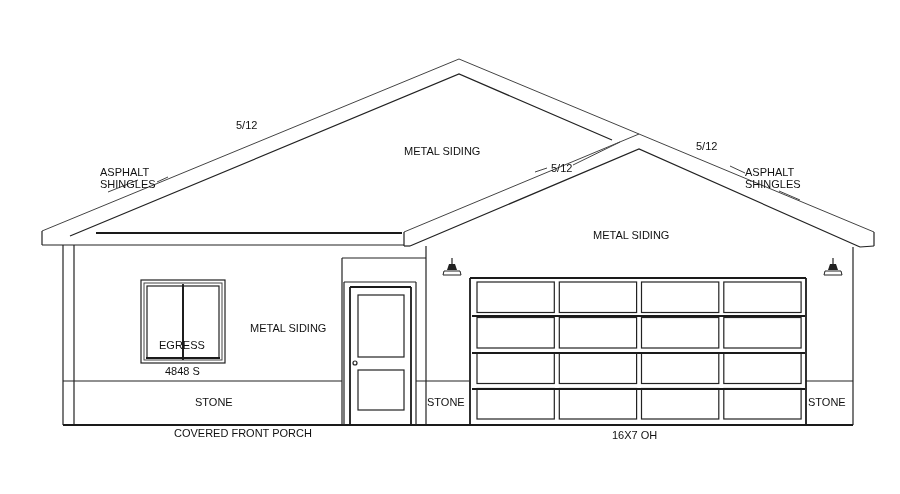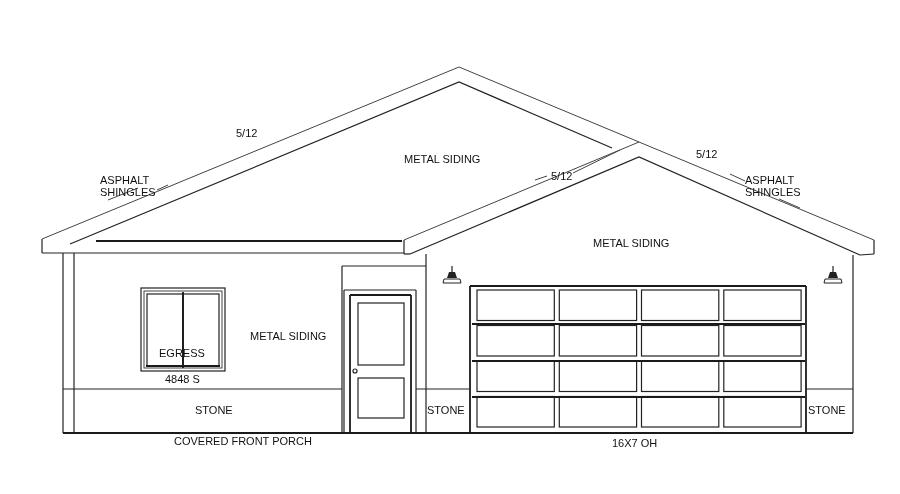--- a/index.html
+++ b/index.html
@@ -1,17 +1,17 @@
 <!DOCTYPE html>
 <html><head>
 <meta charset="utf-8">
 <style>
   html, body { margin: 0; padding: 0; background: #ffffff; }
   body { width: 900px; height: 494px; overflow: hidden; position: relative; }
-  #canvas { position: absolute; left: 0; top: 12px; width: 900px; height: 372px; }
+  #canvas { position: absolute; left: 0; top: 4px; width: 900px; height: 372px; }
   svg text { font-family: "Liberation Sans", "DejaVu Sans", sans-serif; font-size: 11px; fill: #111111; }
   .ln { stroke: #222222; fill: none; stroke-width: 1.2; }
   .ln-thin { stroke: #444444; fill: none; stroke-width: 1; }
   .ln-thick { stroke: #1a1a1a; fill: none; stroke-width: 1.8; }
 </style>
 </head>
 <body>
 
 <div id="canvas">
 <svg width="900" height="494" viewBox="0 0 900 494" xmlns="http://www.w3.org/2000/svg">

